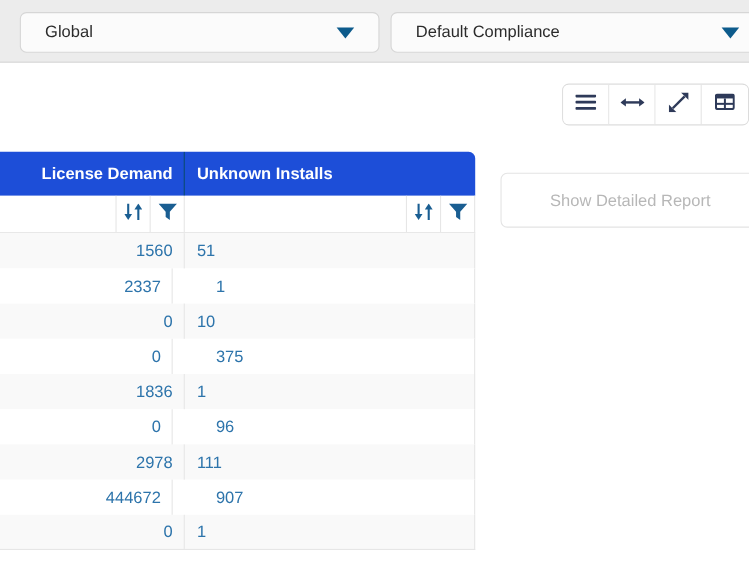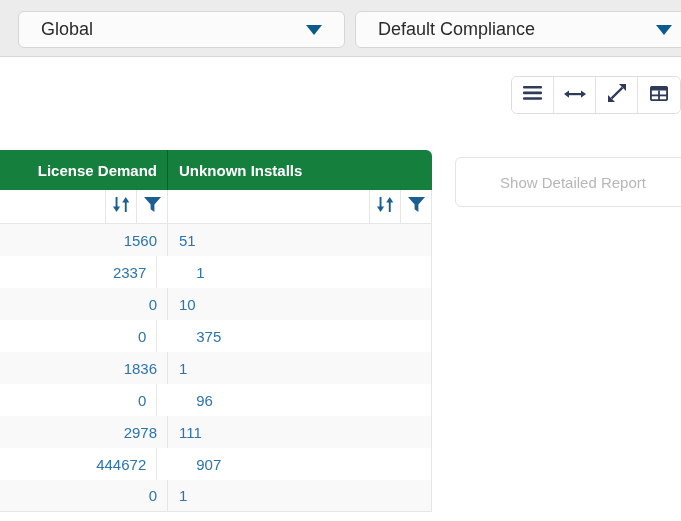--- a/index.html
+++ b/index.html
@@ -34,21 +34,21 @@
     box-sizing: border-box;
     display: flex;
     align-items: center;
     cursor: pointer;
   }
   .dropdown-1 { left: 18px; width: 327px; }
   .dropdown-2 { left: 355px; width: 340px; }
   .dropdown-label {
     flex: 1;
     padding-left: 22px;
-    font-size: 18px;
+    font-size: 15px;
     color: #2b2b2b;
     white-space: nowrap;
     overflow: hidden;
   }
   .caret {
     width: 0; height: 0;
     margin-right: 22px;
     border-left: 8px solid transparent;
     border-right: 8px solid transparent;
     border-top: 10px solid #0d5b8c;
@@ -100,24 +100,23 @@
   
   .grid {
     position: absolute;
     left: 0; top: 138px;
     width: 432px;
     box-sizing: border-box;
   }
   .grid-header {
     display: flex;
     height: 40px;
-    background: #15803d;
+    background: #1d4ed8;
     border-top-right-radius: 6px;
     overflow: hidden;
-    margin-top: 12px;
   }
   .hcell {
     display: flex;
     align-items: center;
     color: #ffffff;
     font-size: 15px;
     font-weight: bold;
     box-sizing: border-box;
     cursor: pointer;
   }

